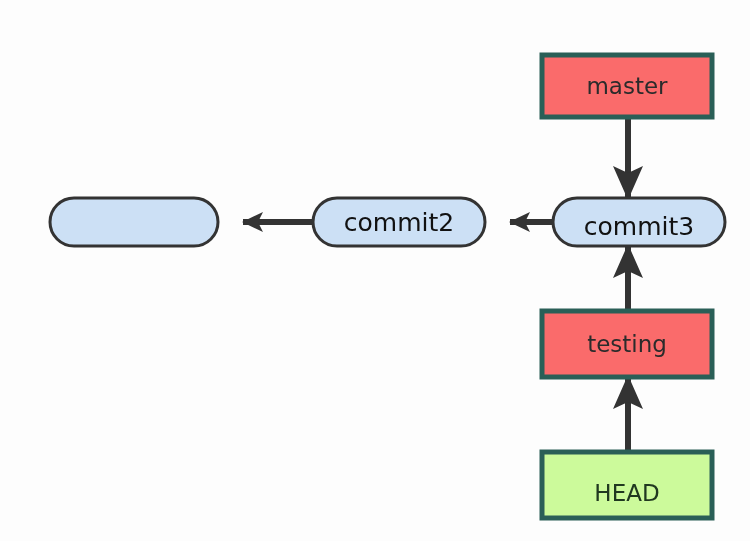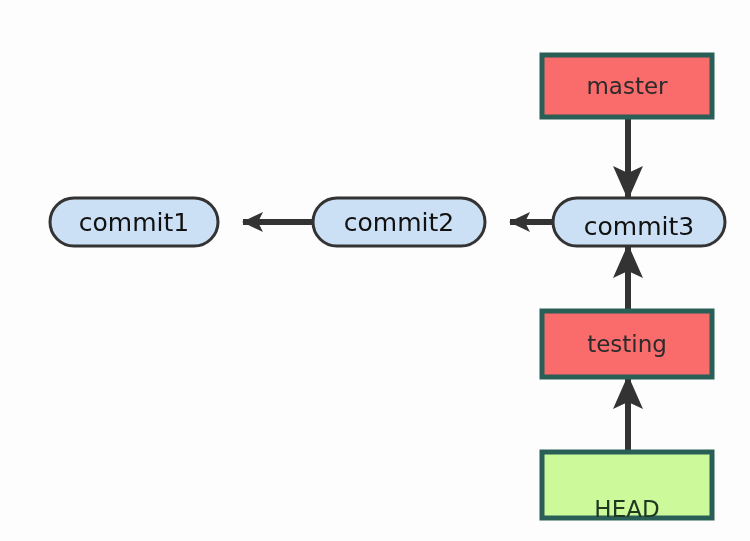--- a/index.html
+++ b/index.html
@@ -108,31 +108,30 @@
       <rect x="553" y="198" width="172" height="48" rx="24" ry="24" fill="#cce0f5" stroke="#333333" stroke-width="3"></rect>
 
       <rect x="542" y="55" width="170" height="62" fill="#fa6b6b" stroke="#2a5f57" stroke-width="5"></rect>
 
       <rect x="542" y="311" width="170" height="66" fill="#fa6b6b" stroke="#2a5f57" stroke-width="5"></rect>
 
       <rect x="542" y="452" width="170" height="66" fill="#ccfa9b" stroke="#2a5f57" stroke-width="5"></rect>
     </g>
   </svg>
 
-  <div class="node-label commit-label" style="left:50px; top:198px; width:168px; height:48px;">commit1</div>
 
   <div class="node-label commit-label" style="left:313px; top:198px; width:172px; height:48px;">commit2</div>
 
   <div class="node-label commit-label" style="left:553px; top:198px; width:172px; height:56px;">commit3</div>
 
   <div class="node-label ref-label" style="left:542px; top:311px; width:170px; height:66px;">testing</div>
 
   <div class="node-label ref-label" style="left:542px; top:55px; width:170px; height:62px;">master</div>
 
-  <div class="node-label head-label" style="left:542px; top:476px; width:170px; height:66px;">HEAD</div>
+  <div class="node-label head-label" style="left:542px; top:460px; width:170px; height:66px;">HEAD</div>
 
   <div class="hit-area" style="left:50px; top:198px; width:168px; height:48px;"></div>
   <div class="hit-area" style="left:313px; top:198px; width:172px; height:48px;"></div>
   <div class="hit-area" style="left:553px; top:198px; width:172px; height:48px;"></div>
   <div class="hit-area" style="left:542px; top:55px; width:170px; height:62px;"></div>
   <div class="hit-area" style="left:542px; top:311px; width:170px; height:66px;"></div>
   <div class="hit-area" style="left:542px; top:452px; width:170px; height:66px;"></div>
 
 </div>
 

